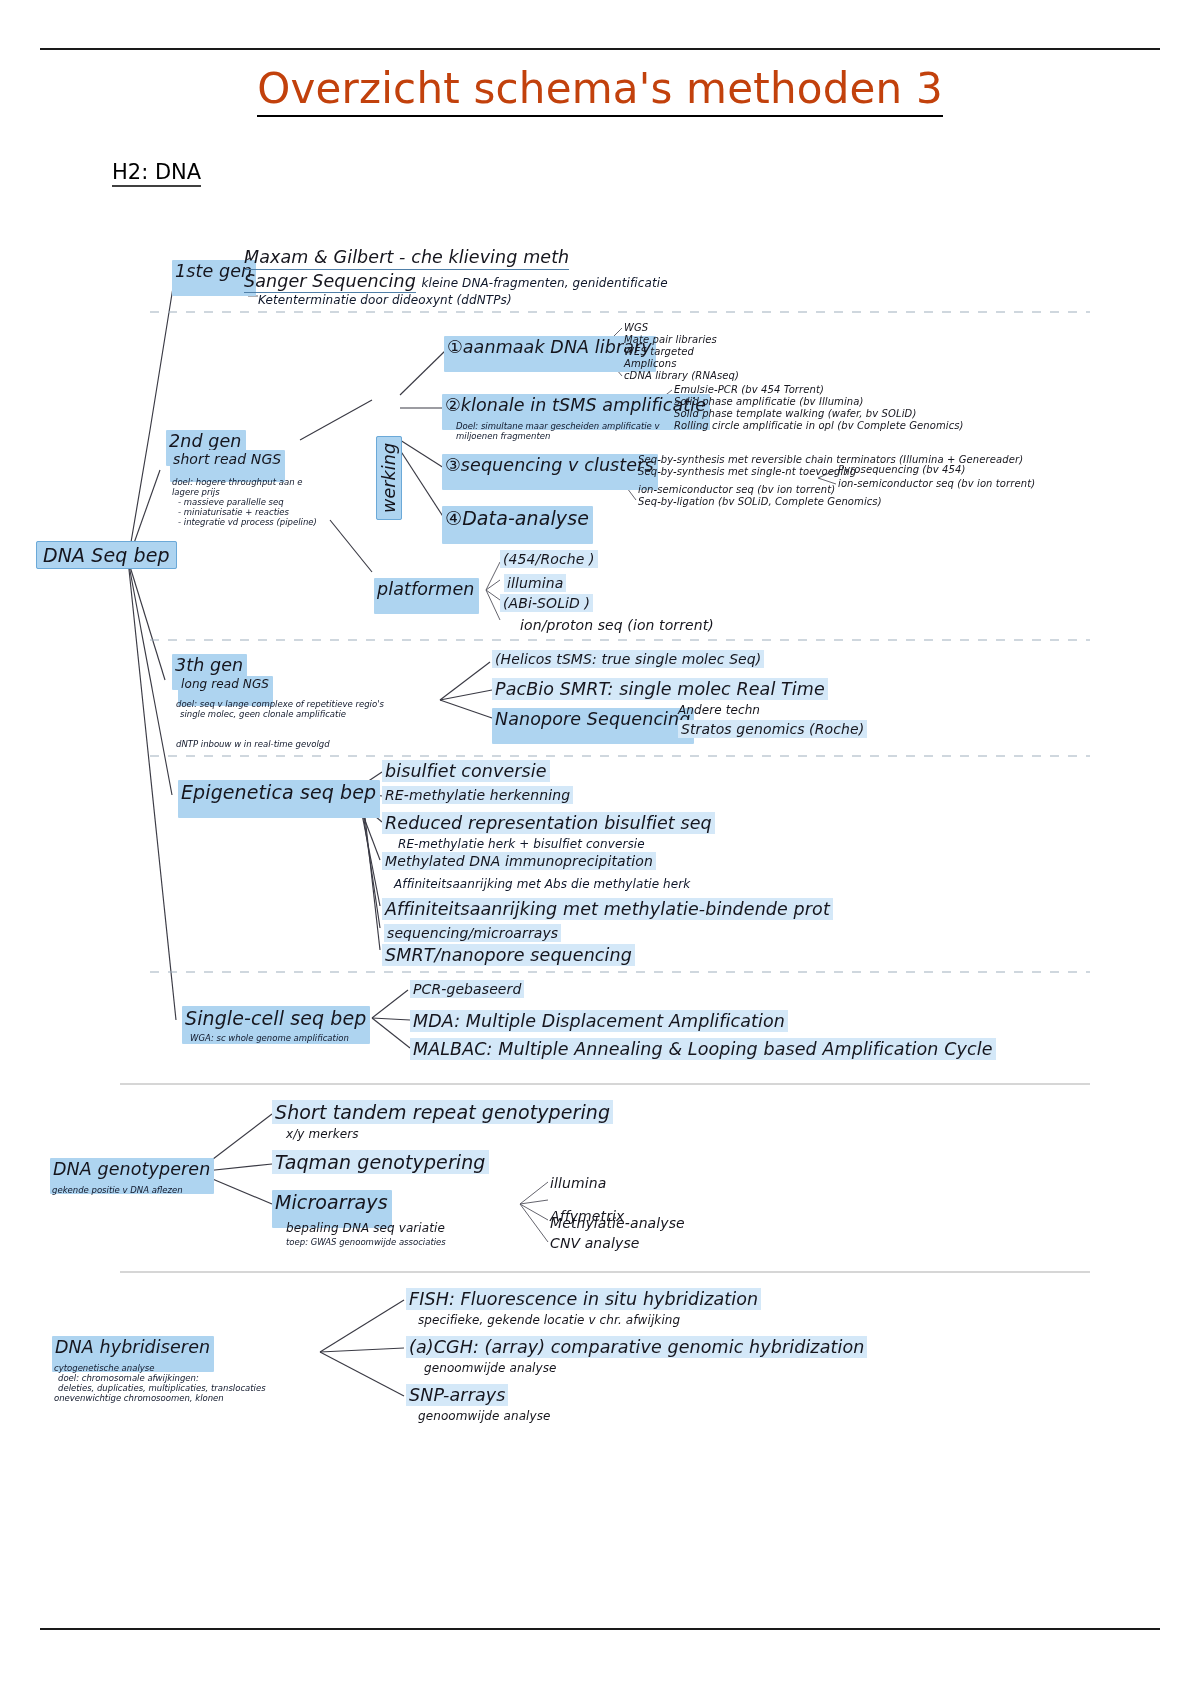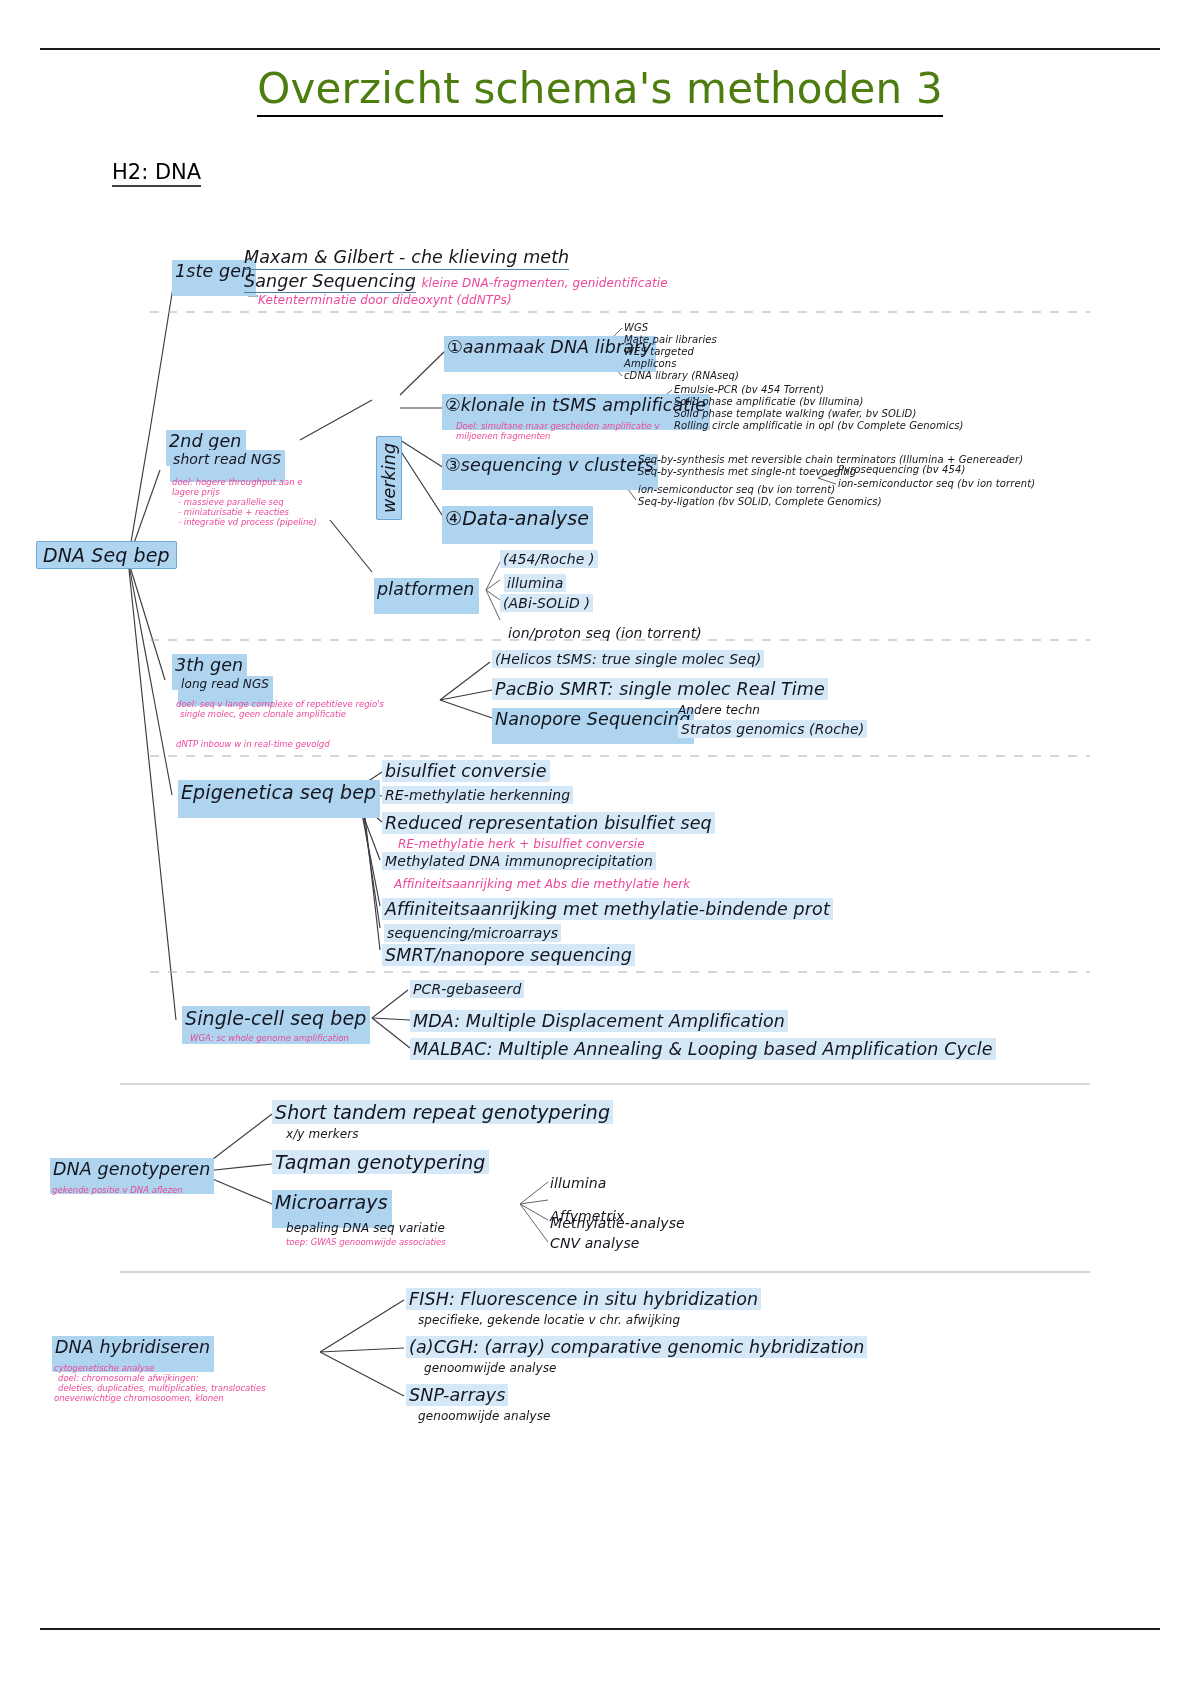--- a/index.html
+++ b/index.html
@@ -15,21 +15,21 @@
     position:absolute;left:40px;width:1120px;height:0;
     border-top:2px solid #1a1a1a;
   }
   #rule-top{top:48px;}
   #rule-bottom{top:1628px;}
 
   .doc-title{
     position:absolute;left:0;top:64px;width:1200px;
     text-align:center;
     font-family:"DejaVu Sans", sans-serif;
-    font-size:42px;font-weight:400;color:#4d7c0f;
+    font-size:42px;font-weight:400;color:#c2410c;
     letter-spacing:.2px;
   }
   .doc-title span{
     border-bottom:2px solid #000;padding-bottom:2px;
   }
   .doc-subtitle{
     position:absolute;left:112px;top:160px;
     font-size:21px;color:#000;
   }
   .doc-subtitle span{border-bottom:2px solid #404040;padding-bottom:1px;}
@@ -50,21 +50,21 @@
     border-radius:1px;
   }
   .hl-soft{background:#d4e8f8;padding:1px 3px;}
   .box{
     border:1.6px solid #6ba9d8;
     background:#aed4f0;
     padding:2px 6px;
     border-radius:2px;
   }
   .ul{border-bottom:1.3px solid #4f7fa8;padding-bottom:1px;}
-  .faint{color:#ec4899;}
+  .faint{color:#0f172a;}
   .tiny{font-size:10px;}
   .xtiny{font-size:8.5px;letter-spacing:0;}
   .sm{font-size:12px;}
   .md{font-size:14px;}
   .lg{font-size:17.5px;}
   .xl{font-size:19px;}
 
   .vert{
     transform:rotate(-90deg);
     transform-origin:left top;
@@ -247,21 +247,21 @@
 </div>
 <div class="hw md" style="left:500px;top:552px;">
   <span class="hl-soft">(454/Roche )</span>
 </div>
 <div class="hw md" style="left:504px;top:576px;">
   <span class="hl-soft">illumina</span>
 </div>
 <div class="hw md" style="left:500px;top:596px;">
   <span class="hl-soft">(ABi-SOLiD )</span>
 </div>
-<div class="hw md" style="left:508px;top:618px;margin-top:8px;">
+<div class="hw md" style="left:520px;top:618px;">
   <span>ion/proton seq (ion torrent)</span>
 </div>
 
 <div class="hw lg" style="left:172px;top:656px;">
   <span class="hl">3th gen</span>
 </div>
 <div class="hw sm" style="left:178px;top:678px;">
   <span class="hl">long read NGS</span>
 </div>
 <div class="hw xtiny faint" style="left:176px;top:700px;">doel: seq v lange complexe of repetitieve regio's</div>

